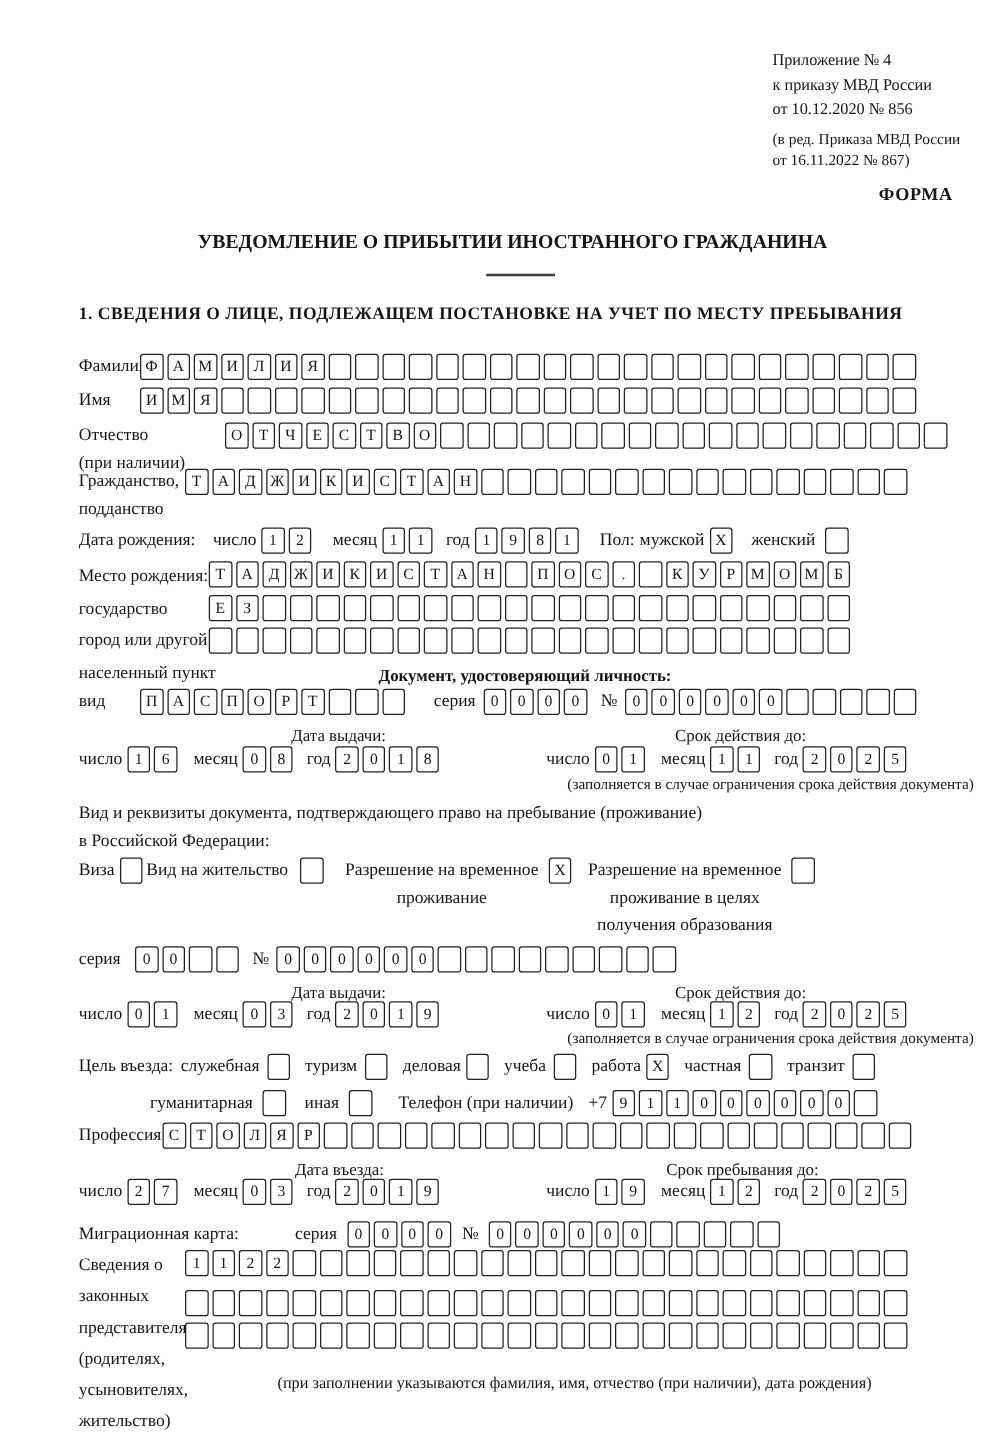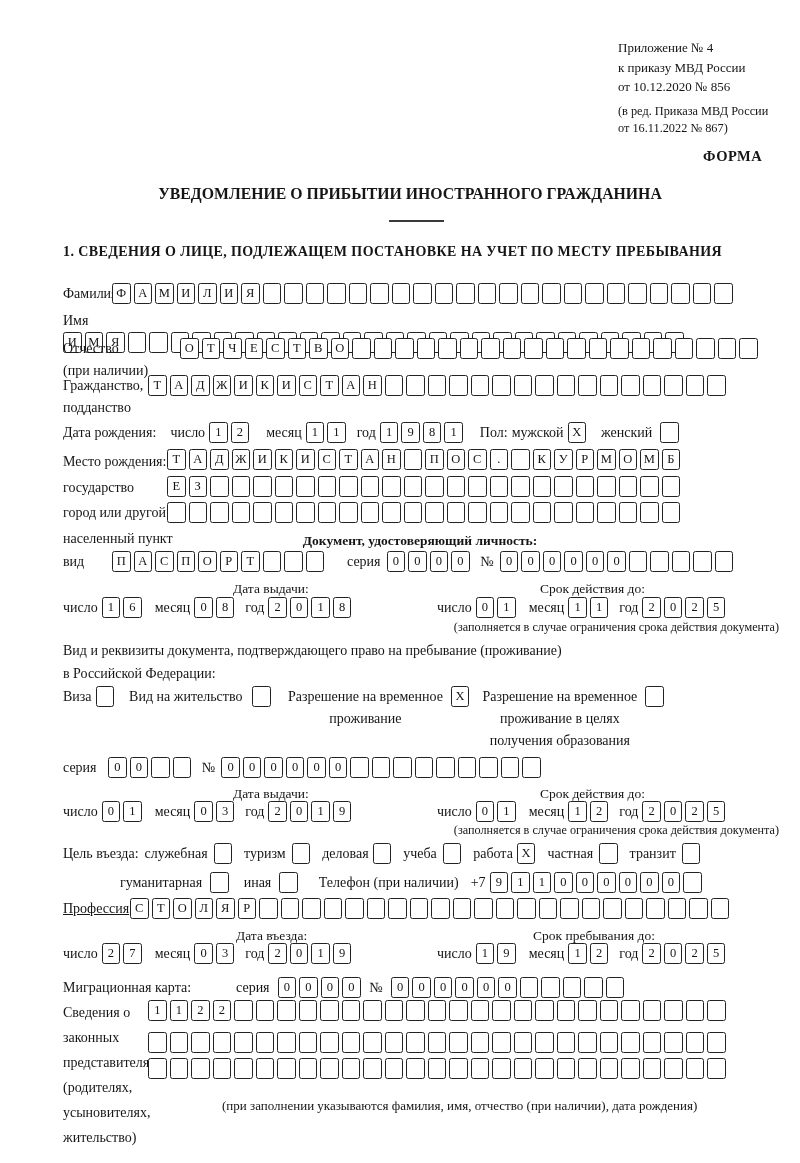--- a/index.html
+++ b/index.html
@@ -7,21 +7,21 @@
         font-family:"Liberation Serif",serif;color:#151515;overflow:hidden;}
   .abs{position:absolute;}
   .row{position:absolute;display:flex;align-items:flex-start;white-space:nowrap;
        font-size:14px;line-height:22px;}
   .lbl{flex:none;}
   .cells{display:flex;flex:none;}
   .cell{flex:none;width:16.5px;height:19px;border:1.6px solid #222;border-radius:2.5px;
         margin-right:3px;text-align:center;font-size:12.5px;line-height:19px;background:#fff;}
   .ml4{margin-left:4px;}.ml6{margin-left:6px;}.ml8{margin-left:8px;}.ml9{margin-left:9px;}
   .ml10{margin-left:10px;}.ml12{margin-left:12px;}.ml14{margin-left:14px;}
-  .ml16{margin-left:12px;}.ml18{margin-left:18px;}.ml20{margin-left:20px;}.ml45{margin-left:45px;}
+  .ml16{margin-left:0;}.ml18{margin-left:18px;}.ml20{margin-left:20px;}.ml45{margin-left:45px;}
   .appendix{font-size:13px;line-height:19.5px;}
   .amendment{font-size:12.3px;line-height:17px;margin-top:6px;}
   .forma{font-size:14.5px;font-weight:bold;letter-spacing:.5px;}
   .title{width:680px;left:70px;text-align:center;font-weight:bold;font-size:15.8px;line-height:23px;}
   .blank{display:inline-block;width:55px;height:14px;border-bottom:2px solid #3a3a3a;margin-left:12px;}
   .sec1{font-weight:bold;font-size:14px;letter-spacing:.4px;}
   .dochdr{left:60px;width:720px;text-align:center;font-weight:bold;font-size:13.5px;}
   .grphdr{font-size:13.5px;}
   .fnote{left:0;width:779px;text-align:right;font-size:12.2px;}
   .plain{font-size:14px;}
@@ -86,21 +86,21 @@
         <span class="cell"></span>
         <span class="cell"></span>
         <span class="cell"></span>
         <span class="cell"></span>
         <span class="cell"></span>
         <span class="cell"></span>
         <span class="cell"></span>
       </span>
   </div>
 
-  <div class="row" style="left:63px;top:310px;flex-direction:column;">
+  <div class="row" style="left:63px;top:310px;">
     <span class="lbl" style="width:49px;">Имя</span>
     <span class="cells">
         <span class="cell">И</span>
         <span class="cell">М</span>
         <span class="cell">Я</span>
         <span class="cell"></span>
         <span class="cell"></span>
         <span class="cell"></span>
         <span class="cell"></span>
         <span class="cell"></span>
@@ -522,21 +522,21 @@
         <span class="cell">0</span>
         <span class="cell">0</span>
         <span class="cell">0</span>
         <span class="cell">0</span>
         <span class="cell">0</span>
         <span class="cell"></span>
       </span>
   </div>
 
   <div class="row" style="left:63px;top:898px;">
-    <span class="lbl" style="width:67px;text-decoration:underline;">Профессия</span>
+    <span class="lbl" style="width:67px;">Профессия</span>
     <span class="cells">
         <span class="cell">С</span>
         <span class="cell">Т</span>
         <span class="cell">О</span>
         <span class="cell">Л</span>
         <span class="cell">Я</span>
         <span class="cell">Р</span>
         <span class="cell"></span>
         <span class="cell"></span>
         <span class="cell"></span>

